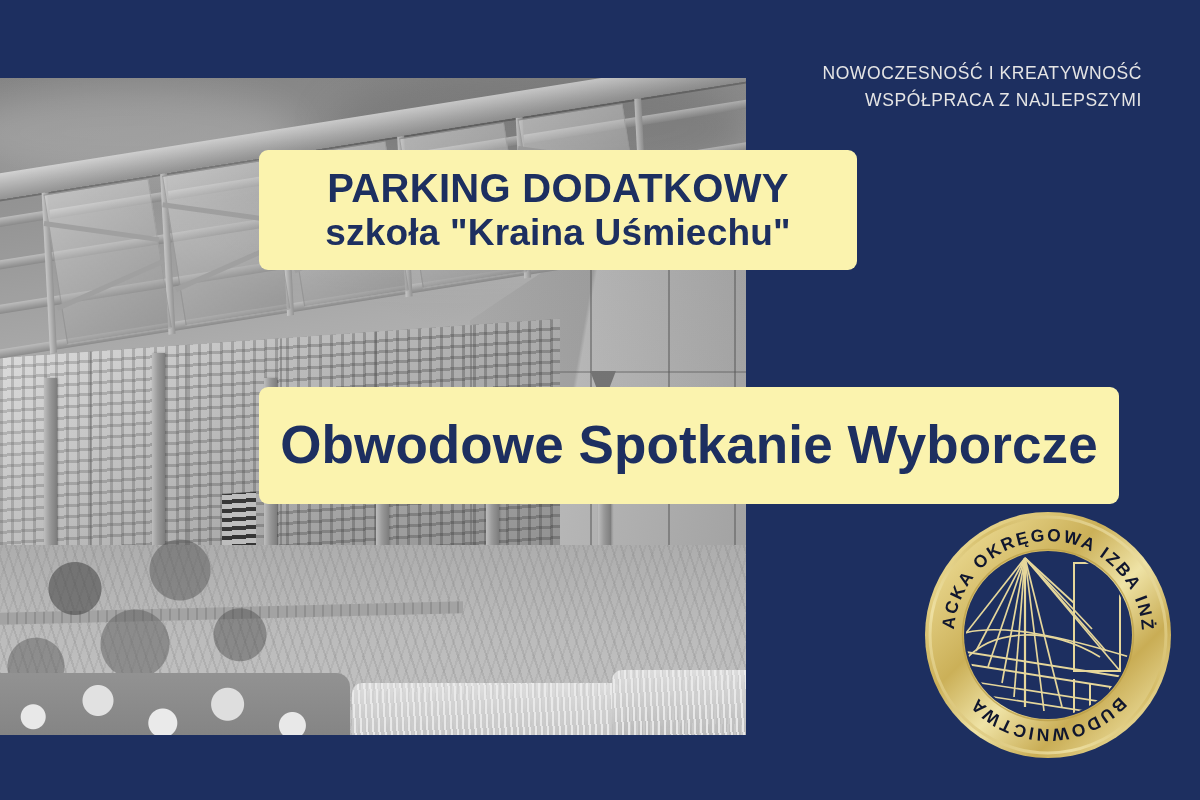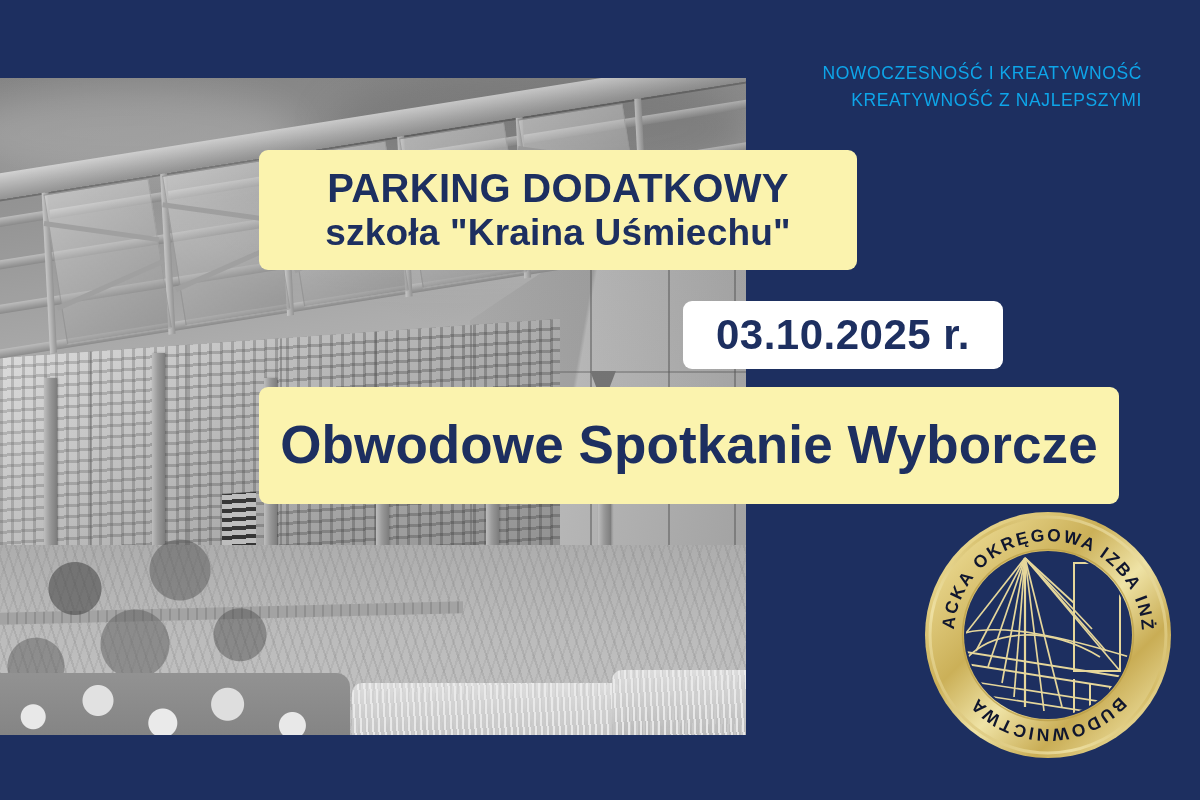--- a/index.html
+++ b/index.html
@@ -201,21 +201,21 @@
     background: linear-gradient(200deg, rgba(40,46,78,0.10) 0%, rgba(0,0,0,0) 40%);
     pointer-events: none;
   }
 
   
   .tagline {
     position: absolute;
     right: 58px;
     top: 60px;
     text-align: right;
-    color: #0ea5e9;
+    color: #e5e5e5;
     font-size: 17.5px;
     letter-spacing: 0.6px;
     line-height: 1.55;
     font-weight: 400;
   }
 
   
   .banner {
     position: absolute;
     background: #fbf3ae;
@@ -358,31 +358,28 @@
     <div class="shrub"></div>
     <div class="hedge"></div>
     <div class="grass g1"></div>
     <div class="grass g2"></div>
 
     <div class="tonemap"></div>
   </div>
 
   <div class="tagline">
     <div>NOWOCZESNOŚĆ I KREATYWNOŚĆ</div>
-    <div>KREATYWNOŚĆ Z NAJLEPSZYMI</div>
+    <div>WSPÓŁPRACA Z NAJLEPSZYMI</div>
   </div>
 
   <div class="banner" id="banner-parking">
     <div class="l1">PARKING DODATKOWY</div>
     <div class="l2">szkoła "Kraina Uśmiechu"</div>
   </div>
 
-  <div class="banner white" id="banner-date">
-    <div class="l1">03.10.2025 r.</div>
-  </div>
 
   <div class="banner" id="banner-meeting">
     <div class="l1">Obwodowe Spotkanie Wyborcze</div>
   </div>
 
   <div id="logo">
     <svg viewBox="0 0 248 248" xmlns="http://www.w3.org/2000/svg">
       <defs>
         <linearGradient id="goldgrad" x1="0" y1="0" x2="1" y2="1">
           <stop offset="0%" stop-color="#f4e7a8"></stop>

